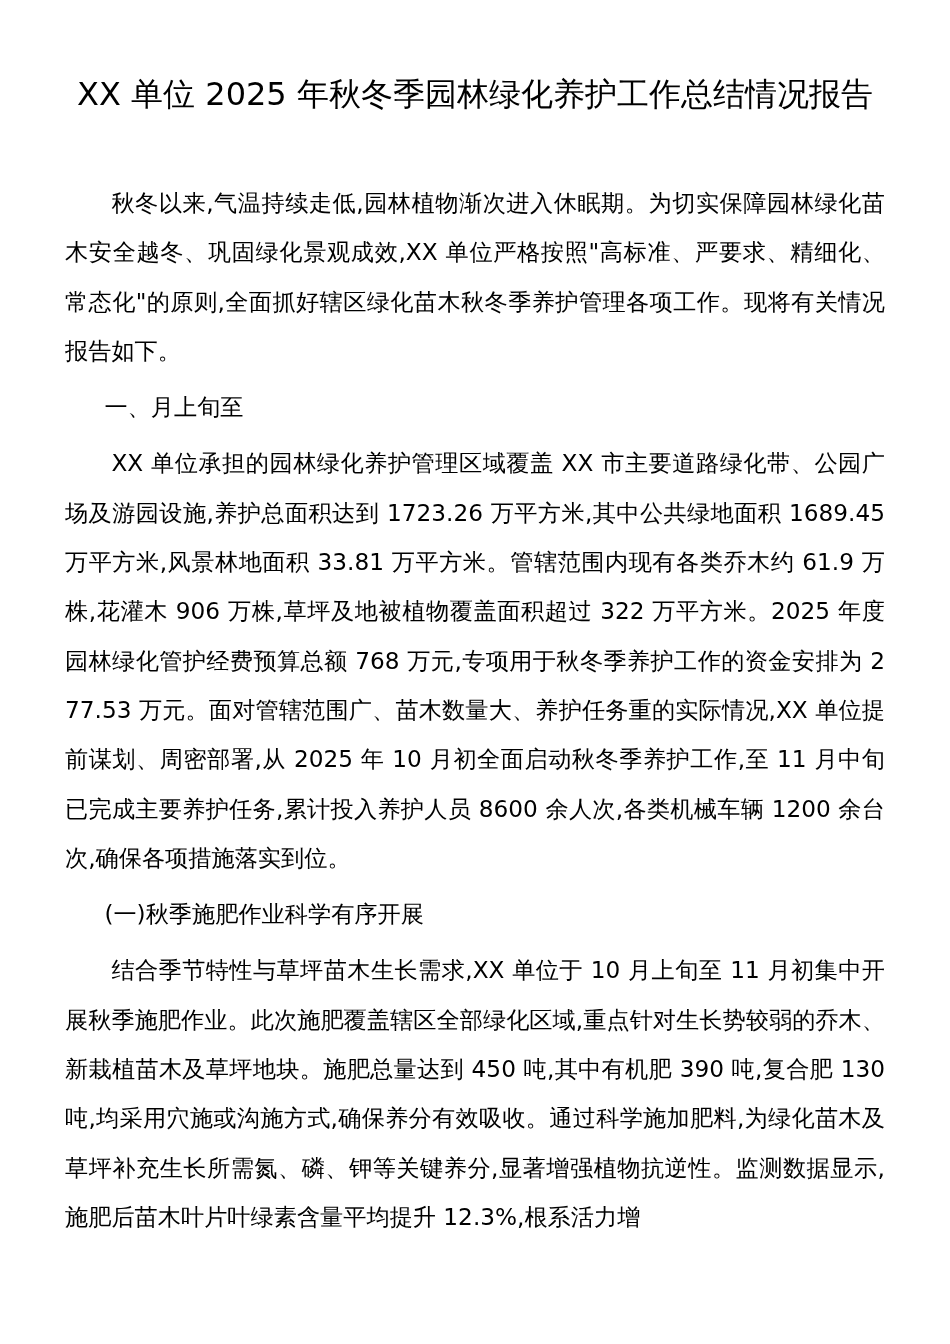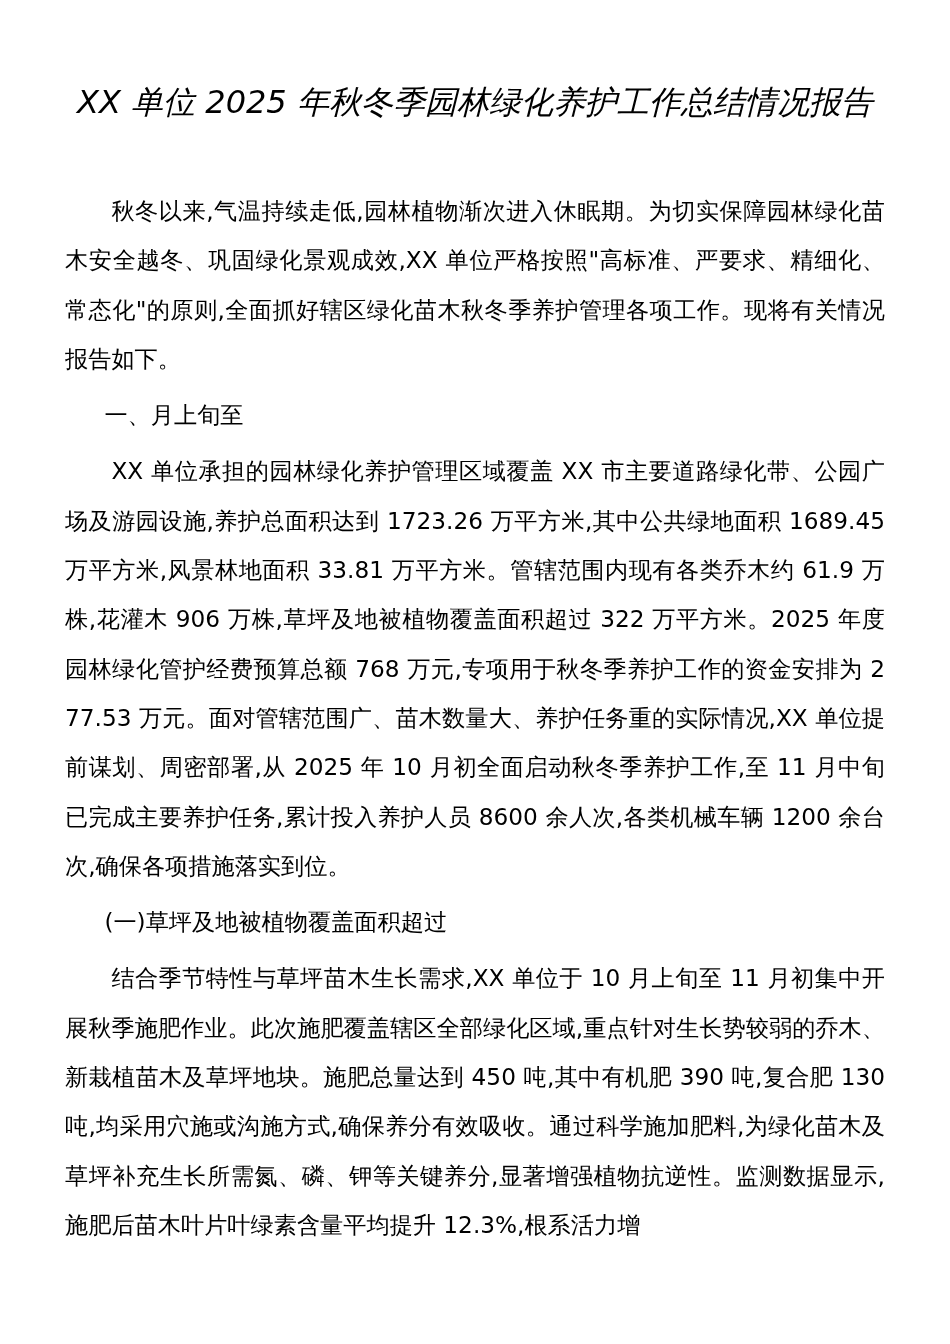--- a/index.html
+++ b/index.html
@@ -18,24 +18,23 @@
     .page {
       position: absolute;
       left: 58px;
       top: 66px;
       width: 834px;
     }
     .title {
       text-align: center;
       font-size: 32px;
       line-height: 48px;
-      margin: 12px 0 60px 0;
+      margin: 4px 0 60px 0;
       font-weight: normal;
       letter-spacing: 0px;
-      font-style: italic;
     }
     .para {
       font-size: 23.2px;
       line-height: 49.3px;
       margin: 7px;
       text-indent: 2em;
       text-align: justify;
       text-align-last: left;
       word-break: break-all;
     }
@@ -52,16 +51,16 @@
 
 <div class="page">
   <h1 class="title">XX 单位 2025 年秋冬季园林绿化养护工作总结情况报告</h1>
 
   <p class="para">秋冬以来,气温持续走低,园林植物渐次进入休眠期。为切实保障园林绿化苗木安全越冬、巩固绿化景观成效,XX 单位严格按照"高标准、严要求、精细化、常态化"的原则,全面抓好辖区绿化苗木秋冬季养护管理各项工作。现将有关情况报告如下。</p>
 
   <h2 class="heading">一、月上旬至</h2>
 
   <p class="para">XX 单位承担的园林绿化养护管理区域覆盖 XX 市主要道路绿化带、公园广场及游园设施,养护总面积达到 1723.26 万平方米,其中公共绿地面积 1689.45 万平方米,风景林地面积 33.81 万平方米。管辖范围内现有各类乔木约 61.9 万株,花灌木 906 万株,草坪及地被植物覆盖面积超过 322 万平方米。2025 年度园林绿化管护经费预算总额 768 万元,专项用于秋冬季养护工作的资金安排为 277.53 万元。面对管辖范围广、苗木数量大、养护任务重的实际情况,XX 单位提前谋划、周密部署,从 2025 年 10 月初全面启动秋冬季养护工作,至 11 月中旬已完成主要养护任务,累计投入养护人员 8600 余人次,各类机械车辆 1200 余台次,确保各项措施落实到位。</p>
 
-  <h3 class="heading">(一)草坪及地被植物覆盖面积超过</h3>
+  <h3 class="heading">(一)秋季施肥作业科学有序开展</h3>
 
   <p class="para">结合季节特性与草坪苗木生长需求,XX 单位于 10 月上旬至 11 月初集中开展秋季施肥作业。此次施肥覆盖辖区全部绿化区域,重点针对生长势较弱的乔木、新栽植苗木及草坪地块。施肥总量达到 450 吨,其中有机肥 390 吨,复合肥 130 吨,均采用穴施或沟施方式,确保养分有效吸收。通过科学施加肥料,为绿化苗木及草坪补充生长所需氮、磷、钾等关键养分,显著增强植物抗逆性。监测数据显示,施肥后苗木叶片叶绿素含量平均提升 12.3%,根系活力增</p>
 </div>
 
 </body></html>

